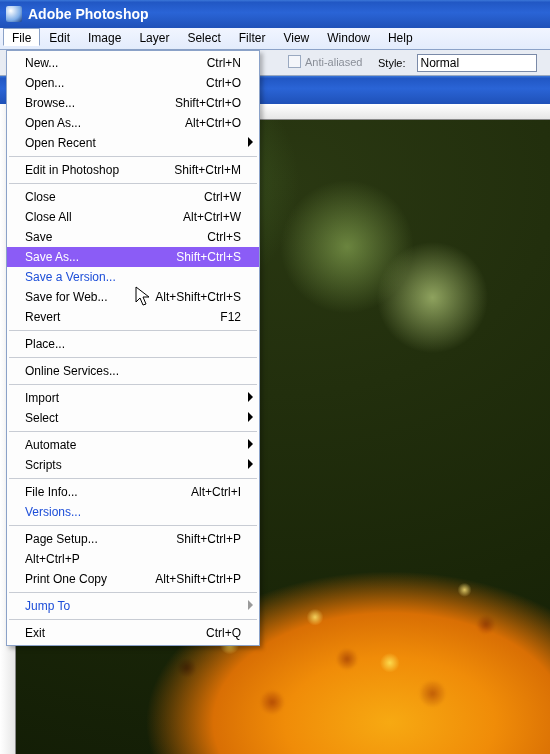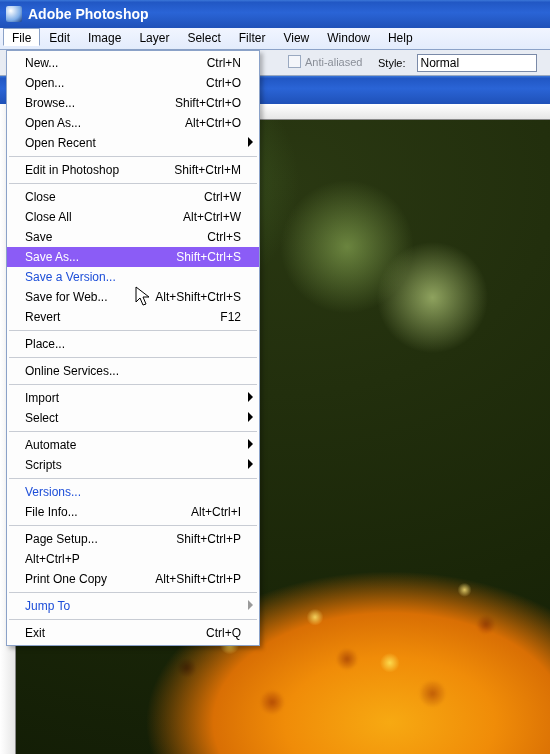--- a/index.html
+++ b/index.html
@@ -302,26 +302,26 @@
     <div class="sep"></div>
     <div class="row">
       <span class="label">Automate</span>
       <span class="submenu-arrow"></span>
     </div>
     <div class="row">
       <span class="label">Scripts</span>
       <span class="submenu-arrow"></span>
     </div>
     <div class="sep"></div>
+    <div class="row">
+      <span class="label">File Info...</span>
+      <span class="shortcut">Alt+Ctrl+I</span>
+    </div>
     <div class="row disabled">
       <span class="label">Versions...</span>
-    </div>
-    <div class="row">
-      <span class="label">File Info...</span>
-      <span class="shortcut">Alt+Ctrl+I</span>
     </div>
     <div class="sep"></div>
     <div class="row">
       <span class="label">Page Setup...</span>
       <span class="shortcut">Shift+Ctrl+P</span>
     </div>
     <div class="row">
       <span class="shortcut">Alt+Ctrl+P</span>
     </div>
     <div class="row">

